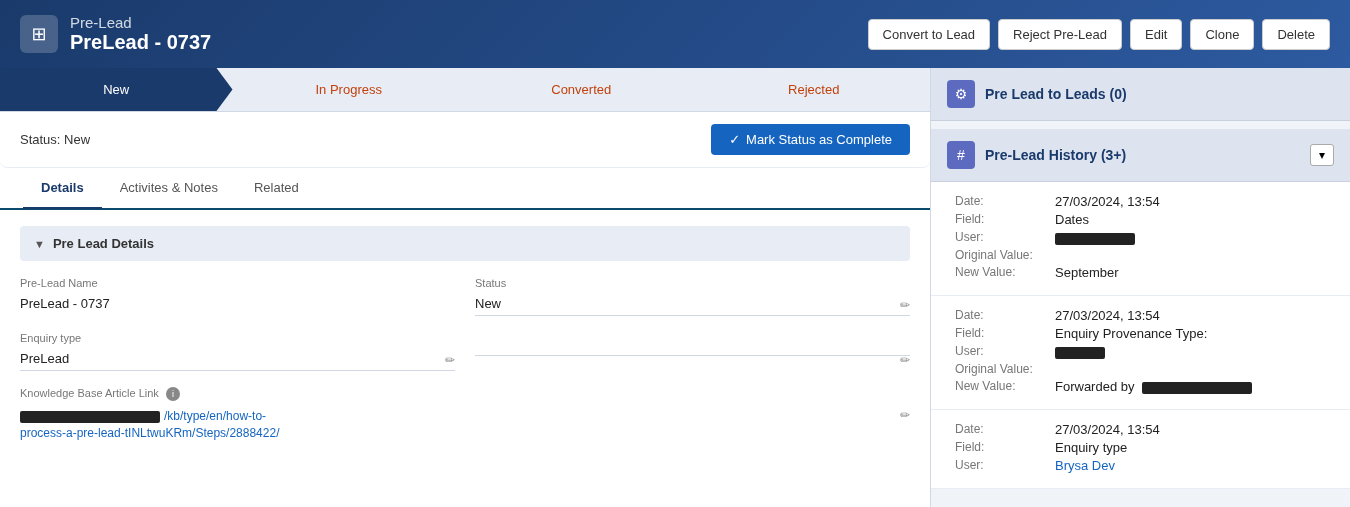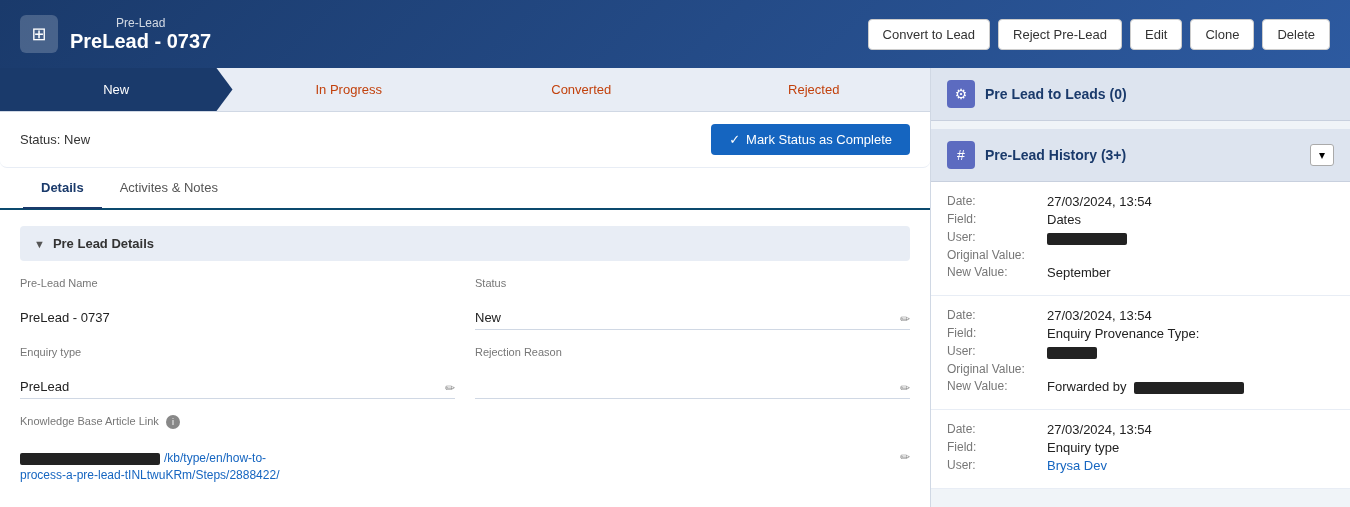--- a/index.html
+++ b/index.html
@@ -16,21 +16,21 @@
     }
     .header-left { display: flex; align-items: center; gap: 12px; }
     .header-icon {
       background: rgba(255,255,255,0.2);
       border-radius: 6px;
       width: 38px; height: 38px;
       display: flex; align-items: center; justify-content: center;
       color: white; font-size: 18px;
     }
     .header-title-group { color: white; }
-    .header-subtitle { font-size: 12px; opacity: 0.8; margin-left: 46px; }
+    .header-subtitle { font-size: 15px; opacity: 0.8; }
     .header-title { font-size: 20px; font-weight: 700; }
     .header-actions { display: flex; gap: 8px; }
     .header-btn {
       padding: 7px 14px;
       border-radius: 4px;
       border: 1px solid #ccc;
       background: white;
       cursor: pointer;
       font-size: 13px;
       color: #333;
@@ -122,21 +122,21 @@
       background: #e8edf5;
       border-radius: 4px;
       margin-bottom: 16px;
       cursor: pointer;
     }
     .section-header-title { font-size: 13px; font-weight: 600; color: #333; }
     .chevron { font-size: 11px; color: #555; }
 
     
     .form-grid { display: grid; grid-template-columns: 1fr 1fr; gap: 16px 20px; }
-    .form-field { display: flex; flex-direction: column; gap: 17px; position: relative; }
+    .form-field { display: flex; flex-direction: column; gap: 3px; position: relative; }
     .field-label { font-size: 11px; color: #777; }
     .field-value { font-size: 13px; color: #222; padding: 4px 0; border-bottom: 1px solid transparent; }
     .field-value.editable { border-bottom: 1px solid #d0d8e4; padding-bottom: 4px; }
     .field-edit-icon {
       position: absolute;
       right: 0;
       bottom: 4px;
       color: #888;
       font-size: 12px;
       cursor: pointer;
@@ -202,21 +202,21 @@
       padding: 3px 8px;
       cursor: pointer;
       font-size: 12px;
     }
 
     
     .history-entry {
       padding: 12px 16px;
       border-bottom: 1px solid #e8edf5;
     }
-    .history-row { display: flex; gap: 0; margin-bottom: 3px; }
+    .history-row { display: flex; gap: 0; margin-bottom: 3px; margin-left: 8px; }
     .history-key { color: #777; font-size: 12px; width: 100px; flex-shrink: 0; }
     .history-val { font-size: 13px; color: #222; }
     .history-val.link { color: #1565c0; text-decoration: none; cursor: pointer; }
     .redacted-block {
       display: inline-block;
       background: #222;
       height: 12px;
       width: 80px;
       border-radius: 2px;
       vertical-align: middle;
@@ -271,20 +271,23 @@
       </button>
     </div>
 
     <div class="tabs-row">
       <div class="tab active">
         <span>Details</span>
       </div>
       <div class="tab">
         <span>Activites &amp; Notes</span>
       </div>
+      <div class="tab">
+        <span>Related</span>
+      </div>
     </div>
 
     <div class="content-area">
 
       <div class="section-header">
         <span class="chevron">▼</span>
         <span class="section-header-title">Pre Lead Details</span>
       </div>
 
       <div class="form-grid">
@@ -300,21 +303,20 @@
           <span class="field-edit-icon">✏</span>
         </div>
 
         <div class="form-field">
           <span class="field-label">Enquiry type</span>
           <span class="field-value editable">PreLead</span>
           <span class="field-edit-icon">✏</span>
         </div>
 
         <div class="form-field">
-          <span class="field-label">Rejection Reason</span>
           <span class="field-value editable">&nbsp;</span>
           <span class="field-edit-icon">✏</span>
         </div>
 
         <div class="form-field" style="grid-column: 1 / -1;">
           <span class="field-label">
             <span>Knowledge Base Article Link</span>
             <span class="info-icon">i</span>
           </span>
           <div class="link-block">

